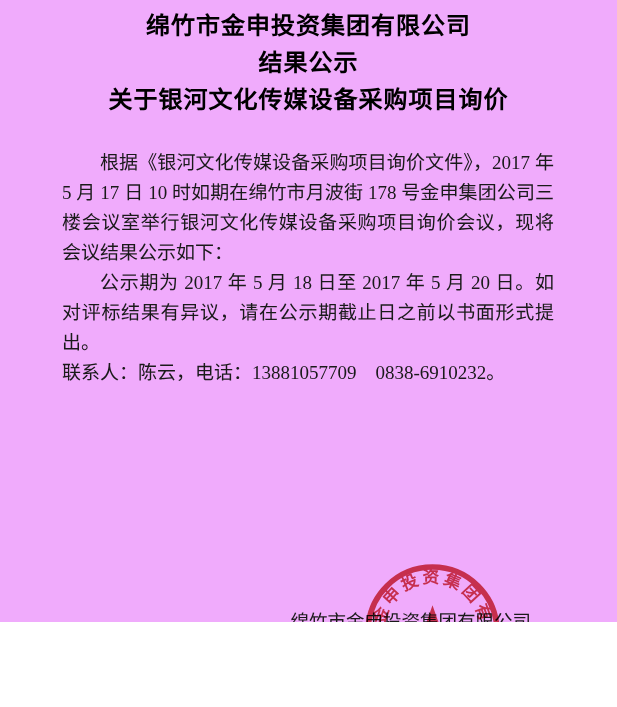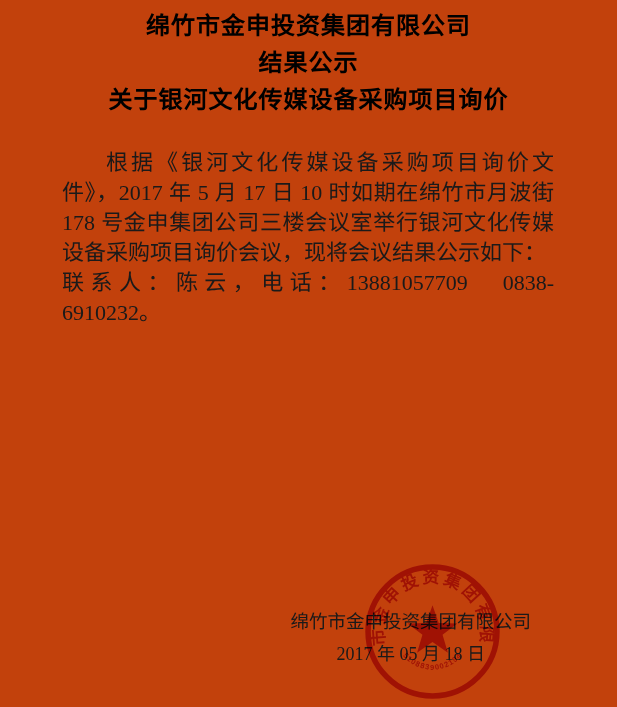--- a/index.html
+++ b/index.html
@@ -1,41 +1,41 @@
 <!DOCTYPE html>
 <html lang="zh-CN"><head>
 <meta charset="utf-8">
 <style>
   html, body { margin: 0; padding: 0; background: #ffffff; }
   .page {
     position: relative;
     width: 617px;
-    height: 707px;
-    background: #c2410c;
+    height: 622px;
+    background: #f0abfc;
     overflow: hidden;
     font-family: "Liberation Serif", "DejaVu Serif", serif;
     color: #1a1a1a;
   }
   
   .doc-title {
     padding-top: 7px;
     text-align: center;
     font-family: "Liberation Sans", "DejaVu Sans", sans-serif;
     font-weight: 700;
     font-size: 24px;
     line-height: 37px;
     color: #000000;
     letter-spacing: 1px;
   }
   .doc-title div { margin: 0; }
   
   .doc-body {
     margin: 30px 0 0 62px;
     width: 492px;
-    font-size: 22px;
+    font-size: 19px;
     line-height: 30px;
     text-align: justify;
     text-justify: inter-character;
   }
   .doc-body p { margin: 0; }
   .indent { text-indent: 2em; }
   .u { text-decoration: underline; text-underline-offset: 3px; }
   
   .signature {
     position: absolute;
@@ -78,20 +78,21 @@
 <div class="page">
 
   <div class="doc-title">
     <div>绵竹市金申投资集团有限公司</div>
     <div>结果公示</div>
     <div>关于银河文化传媒设备采购项目询价</div>
   </div>
 
   <div class="doc-body">
     <p class="indent"><span>根据《银河文化传媒设备采购项目询价文件》，2017 年 5 月 17 日 10 时如期在绵竹市月波街 178 号金申集团公司三楼会议室举行银河文化传媒设备采购项目询价会议，现将会议结果公示如下：</span></p>
+    <p class="indent"><span>公示期为 2017 年 5 月 18 日至 2017 年 5 月 20 日。如对评标结果有异议，请在公示期截止日之前以书面形式提出。</span></p>
     <p><span>联系人：陈云，电话：13881057709　0838-6910232。</span></p>
   </div>
 
   <div class="signature">
     <div class="sig-name">绵竹市金申投资集团有限公司</div>
     <div class="sig-date">2017 年 05 月 18 日</div>
   </div>
 
   <svg class="seal" viewBox="0 0 140 140" xmlns="http://www.w3.org/2000/svg">
     <defs>

